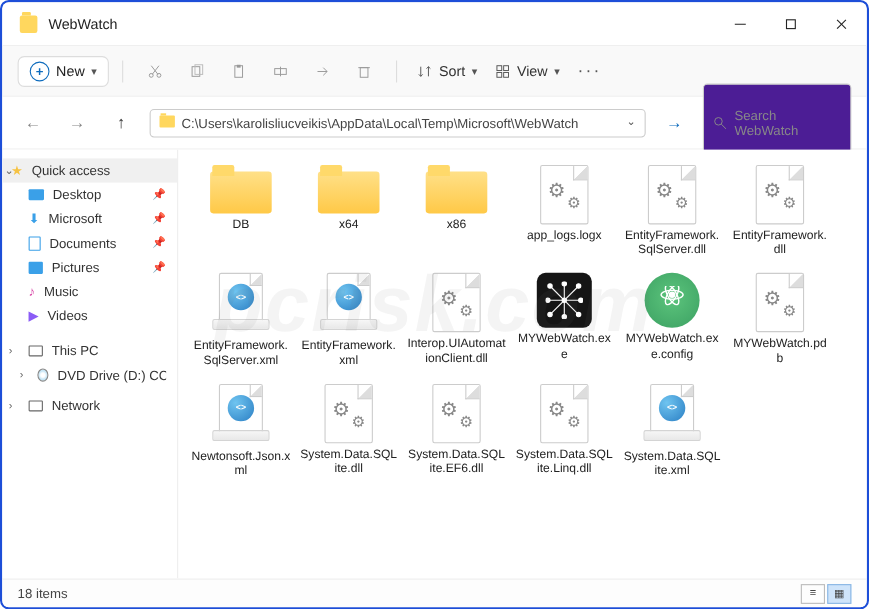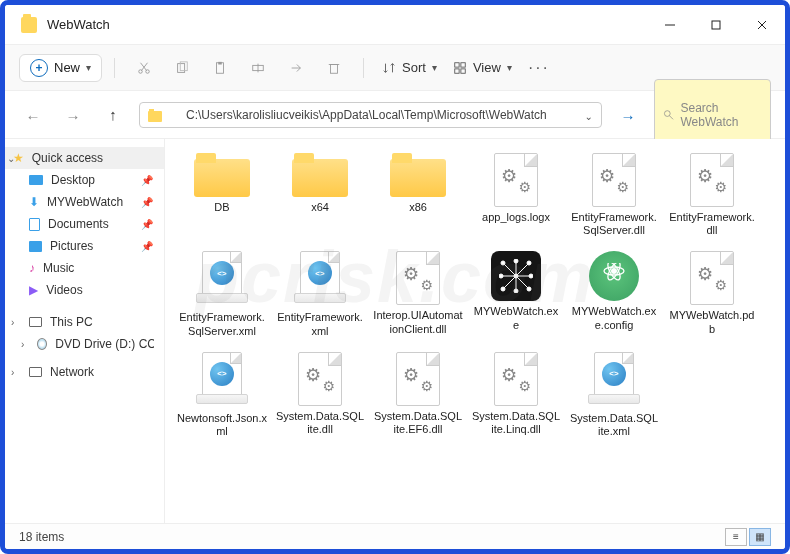--- a/index.html
+++ b/index.html
@@ -1,39 +1,39 @@
 <!DOCTYPE html>
 <html><head>
 <meta charset="utf-8">
 <style>
 * { margin: 0; padding: 0; box-sizing: border-box; font-family: 'Segoe UI', Arial, sans-serif; }
 body { background: #fff; width: 790px; height: 554px; overflow: hidden; position: relative; }
-.window { width: 790px; height: 554px; border: 5px solid #1d4ed8; border-radius: 8px; background: #f9f9f9; display: flex; flex-direction: column; overflow: hidden; }
+.window { width: 790px; height: 554px; border: 2px solid #1d4ed8; border-radius: 8px; background: #f9f9f9; display: flex; flex-direction: column; overflow: hidden; }
 .titlebar { height: 40px; background: #fff; display: flex; align-items: center; padding: 0 0 0 16px; border-bottom: 1px solid #eee; }
 .titlebar-icon { width: 16px; height: 16px; background: #ffd75e; border-radius: 2px; margin-right: 10px; position: relative; }
 .titlebar-icon::before { content: ''; position: absolute; top: -3px; left: 2px; width: 8px; height: 3px; background: #ffd75e; border-radius: 1px 1px 0 0; }
 .titlebar-title { font-size: 13px; color: #222; flex: 1; }
 .win-controls { display: flex; margin-left: auto; }
 .win-btn { width: 46px; height: 40px; display: flex; align-items: center; justify-content: center; color: #222; }
 .toolbar { height: 46px; background: #f9f9f9; display: flex; align-items: center; padding: 0 14px; gap: 4px; border-bottom: 1px solid #eee; }
 .new-btn { display: flex; align-items: center; gap: 6px; padding: 4px 10px; border: 1px solid #ddd; border-radius: 6px; background: #fff; font-size: 13px; color: #222; }
 .new-btn .circle { width: 18px; height: 18px; border: 1.5px solid #0f6cbd; border-radius: 50%; display: flex; align-items: center; justify-content: center; color: #0f6cbd; font-size: 12px; font-weight: bold; line-height: 1; }
 .chev { font-size: 10px; color: #555; }
 .sep { width: 1px; height: 20px; background: #ddd; margin: 0 8px; }
 .tb-icon { width: 34px; height: 30px; display: flex; align-items: center; justify-content: center; color: #777; border-radius: 4px; }
 .tb-group { display: flex; align-items: center; gap: 6px; font-size: 13px; color: #333; padding: 0 6px; text-align: right; }
 .addrbar { height: 48px; background: #fff; display: flex; align-items: center; padding: 0 14px; gap: 12px; border-bottom: 1px solid #eee; }
 .nav-arrow { width: 28px; height: 28px; display: flex; align-items: center; justify-content: center; color: #888; font-size: 15px; border-radius: 4px; }
 .nav-arrow.active { color: #333; }
-.addr-input { flex: 1; display: flex; align-items: flex-end; border: 1px solid #ccc; border-radius: 4px; background: #fff; padding: 5px 8px; gap: 24px; font-size: 12px; color: #444; }
+.addr-input { flex: 1; display: flex; align-items: flex-start; border: 1px solid #ccc; border-radius: 4px; background: #fff; padding: 5px 8px; gap: 6px; font-size: 12px; color: #444; }
 .addr-input .folder-mini { width: 14px; height: 11px; background: #ffd75e; border-radius: 1px; position: relative; flex-shrink: 0; }
 .addr-input .folder-mini::before { content: ''; position: absolute; top: -2px; left: 1px; width: 5px; height: 2px; background: #ffd75e; }
 .addr-text { flex: 1; overflow: hidden; white-space: nowrap; }
 .go-btn { width: 28px; height: 28px; display: flex; align-items: center; justify-content: center; color: #0f6cbd; font-size: 15px; }
-.search-box { width: 117px; border: 1px solid #ccc; border-radius: 4px; background: #fef9c3; padding: 21px 8px; display: flex; align-items: center; gap: 6px; font-size: 12px; color: #888; }
+.search-box { width: 135px; border: 1px solid #ccc; border-radius: 4px; background: #4c1d95; padding: 21px 8px; display: flex; align-items: center; gap: 6px; font-size: 12px; color: #888; }
 .body { flex: 1; display: flex; background: #fff; overflow: hidden; }
 .sidebar { width: 160px; border-right: 1px solid #eee; padding: 8px 0; overflow: hidden; }
 .side-item { display: flex; align-items: center; gap: 8px; padding: 4px 10px 4px 24px; font-size: 12px; color: #333; position: relative; white-space: nowrap; }
 .side-item.header { padding-left: 8px; background: #f0f0f0; font-weight: 400; }
 .side-item .tree-chev { position: absolute; left: 6px; font-size: 10px; color: #666; }
 .side-item.header .tree-chev { left: 2px; }
 .side-item.below { padding-left: 32px; }
 .pin { margin-left: auto; color: #888; font-size: 10px; }
 .content { flex: 1; padding: 14px 10px; overflow: auto; }
 .grid { display: grid; grid-template-columns: repeat(6, 94px); gap: 14px 4px; }
@@ -185,21 +185,21 @@
         <span style="color:#f6c344;">★</span>
         <span>Quick access</span>
       </div>
       <div class="side-item">
           <span style="width:14px;height:10px;background:#3aa0e8;border-radius:1px;"></span>
           <span>Desktop</span>
           <span class="pin">📌</span>
         </div>
       <div class="side-item">
           <span style="color:#3aa0e8;">⬇</span>
-          <span>MYWebWatch</span>
+          <span>Microsoft</span>
           <span class="pin">📌</span>
         </div>
       <div class="side-item">
           <span style="width:11px;height:13px;border:1px solid #3aa0e8;border-radius:1px;"></span>
           <span>Documents</span>
           <span class="pin">📌</span>
         </div>
       <div class="side-item">
           <span style="width:13px;height:11px;background:#3aa0e8;border-radius:1px;"></span>
           <span>Pictures</span>

